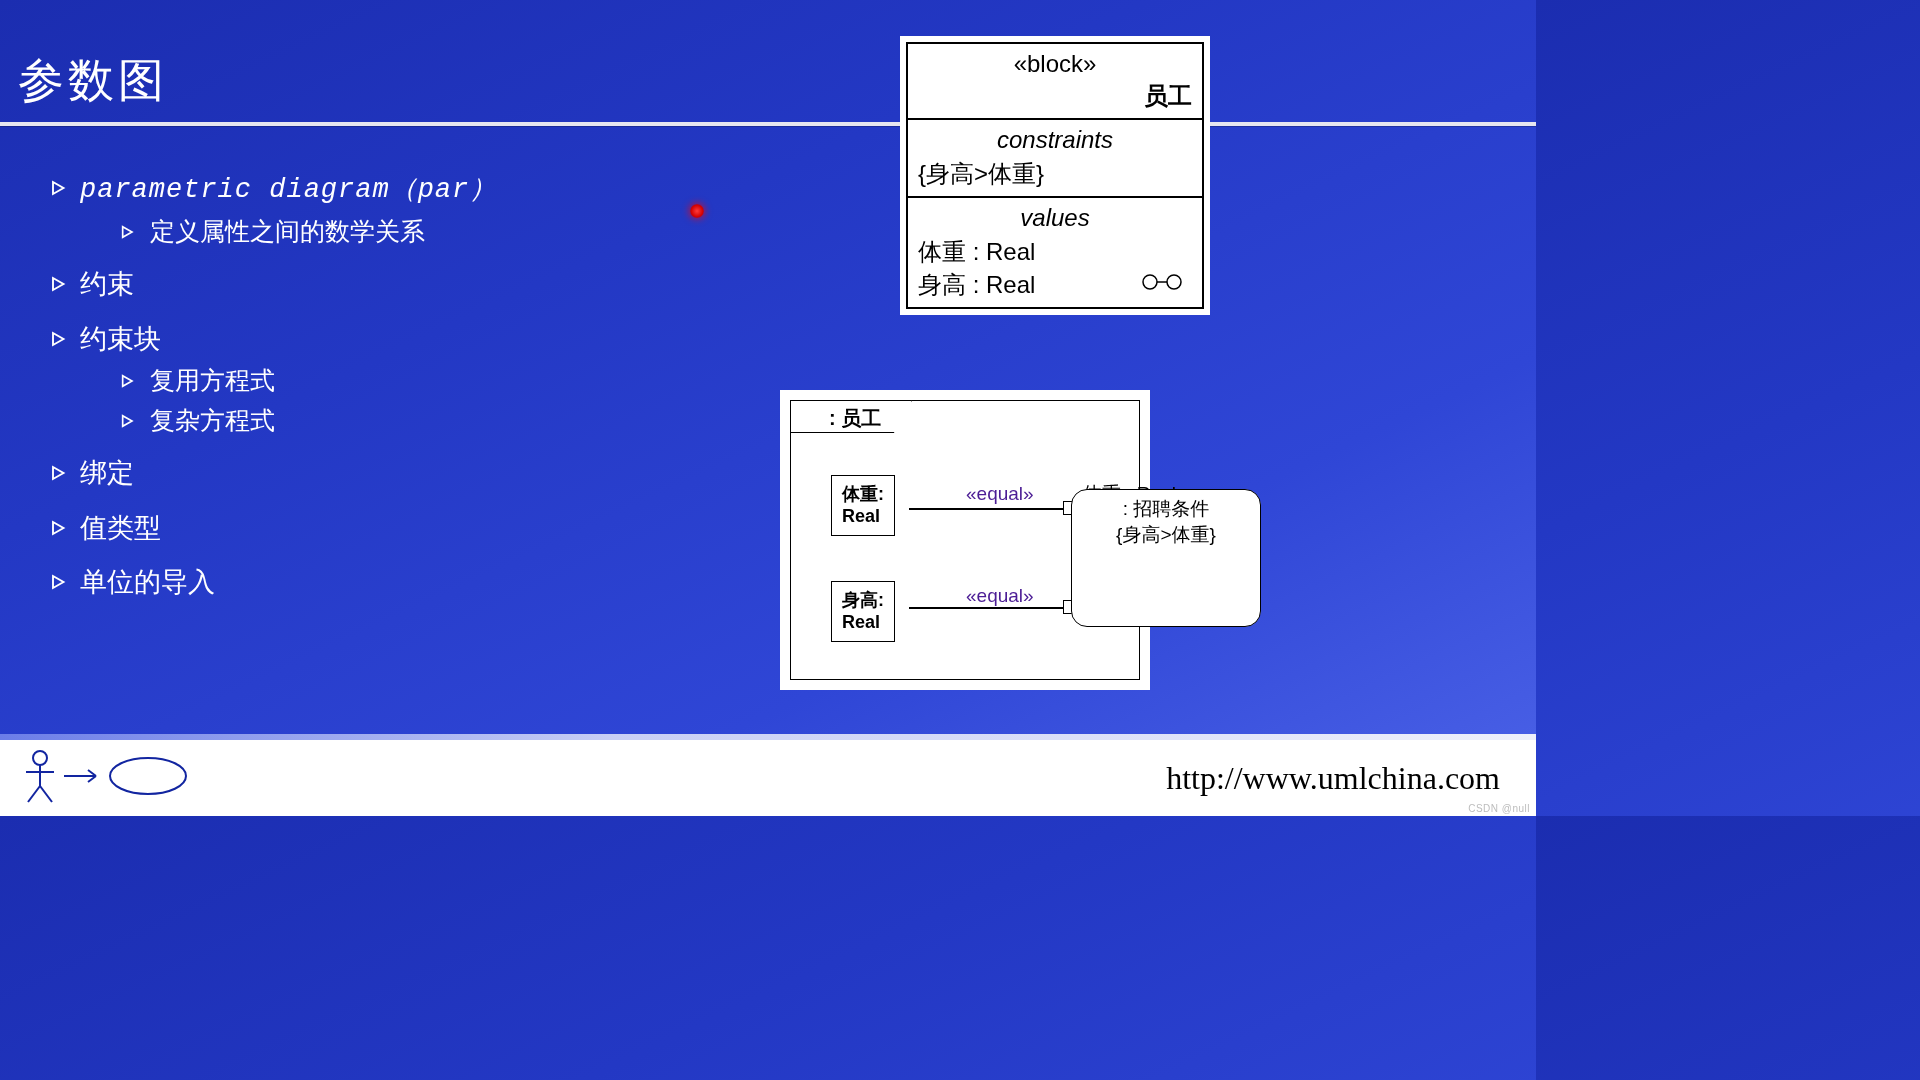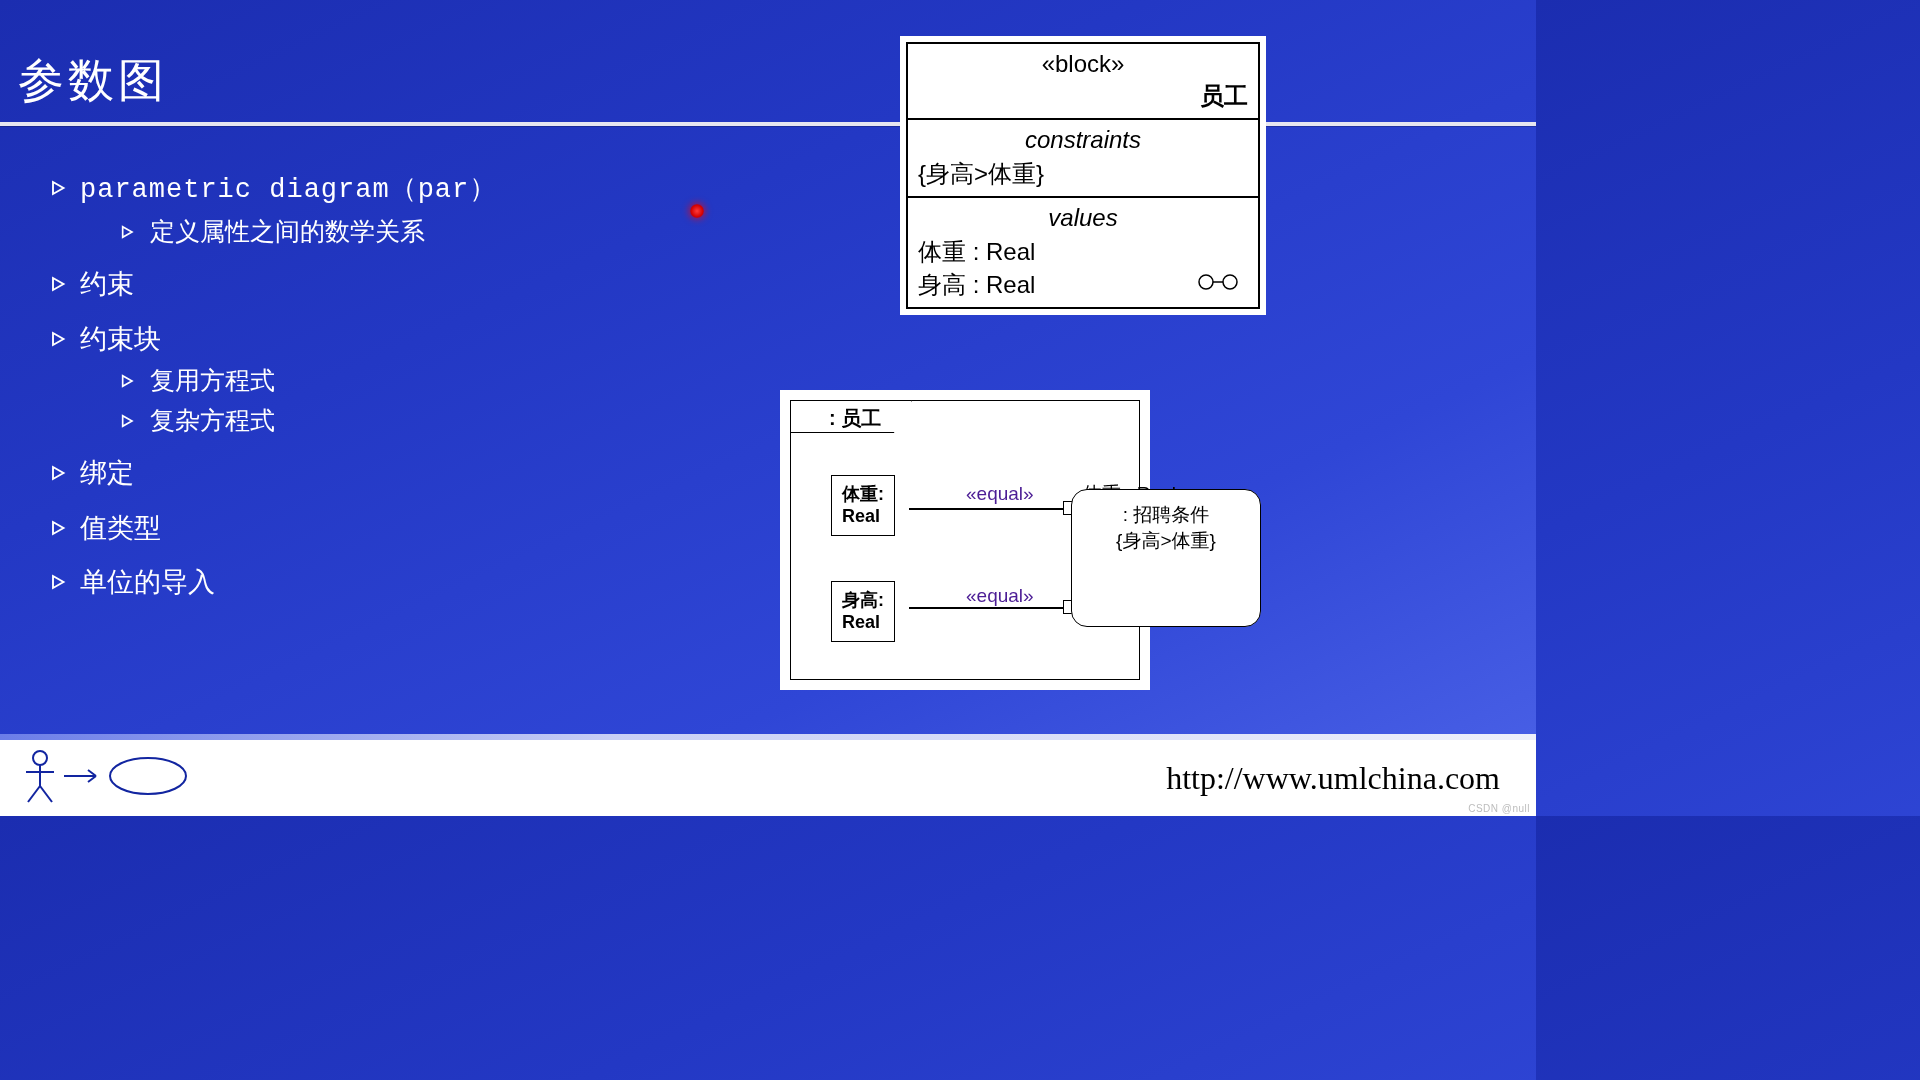--- a/index.html
+++ b/index.html
@@ -28,36 +28,36 @@
     left: 50px; top: 150px;
     width: 640px;
     font-size: 27px;
     line-height: 1.2;
   }
   .b1 { display: flex; align-items: baseline; margin-top: 22px; }
   .b2 { display: flex; align-items: baseline; margin-top: 10px; margin-left: 70px; font-size: 25px; }
   .arrow { display: inline-block; width: 30px; flex: 0 0 30px; }
   .arrow svg { width: 18px; height: 18px; }
   .b2 .arrow svg { width: 16px; height: 16px; }
-  .mono { font-family: "Consolas","Courier New",monospace; letter-spacing: 1px; }
+  .mono { font-family: "Consolas","Courier New",monospace; letter-spacing: 1px; font-style: italic; }
 
   .pointer-dot {
     position: absolute;
     left: 690px; top: 204px;
     width: 14px; height: 14px;
     border-radius: 50%;
     background: radial-gradient(circle, #ff3a3a 0%, #d30000 60%, rgba(211,0,0,0) 100%);
     box-shadow: 0 0 6px 2px rgba(255,0,0,.5);
   }
 
   
   .block-frame {
     position: absolute;
     left: 900px; top: 36px;
-    width: 366px;
+    width: 310px;
     background: #fff;
     padding: 6px;
   }
   .block-box { border: 2px solid #000; color: #000; }
   .block-sect { border-bottom: 2px solid #000; padding: 6px 10px; }
   .block-sect:last-child { border-bottom: none; }
   .stereotype { text-align: center; font-size: 24px; }
   .block-name { text-align: right; font-size: 24px; font-weight: 700; margin-top: 2px; }
   .sect-title { text-align: center; font-style: italic; font-size: 24px; }
   .sect-body  { font-size: 24px; padding-top: 4px; }
@@ -111,21 +111,21 @@
   }
   .port-label { position:absolute; font-size:19px; white-space:nowrap; }
   .constraint-box {
     position:absolute;
     border:1.5px solid #000;
     border-top-left-radius:16px;
     border-bottom-left-radius:16px;
     border-top-right-radius:16px;
     border-bottom-right-radius:16px;
     background:#fff;
-    padding:12px 12px;
+    padding:6px 12px;
   }
   .constraint-box div { font-size:19px; line-height:1.35; }
 
   
   .footer-top {
     position:absolute; left:0; bottom:76px;
     width:100%; height:6px;
     background: linear-gradient(to right, #6b7de8, #c8cff5 40%, #eef0fb 100%);
   }
   .footer {

